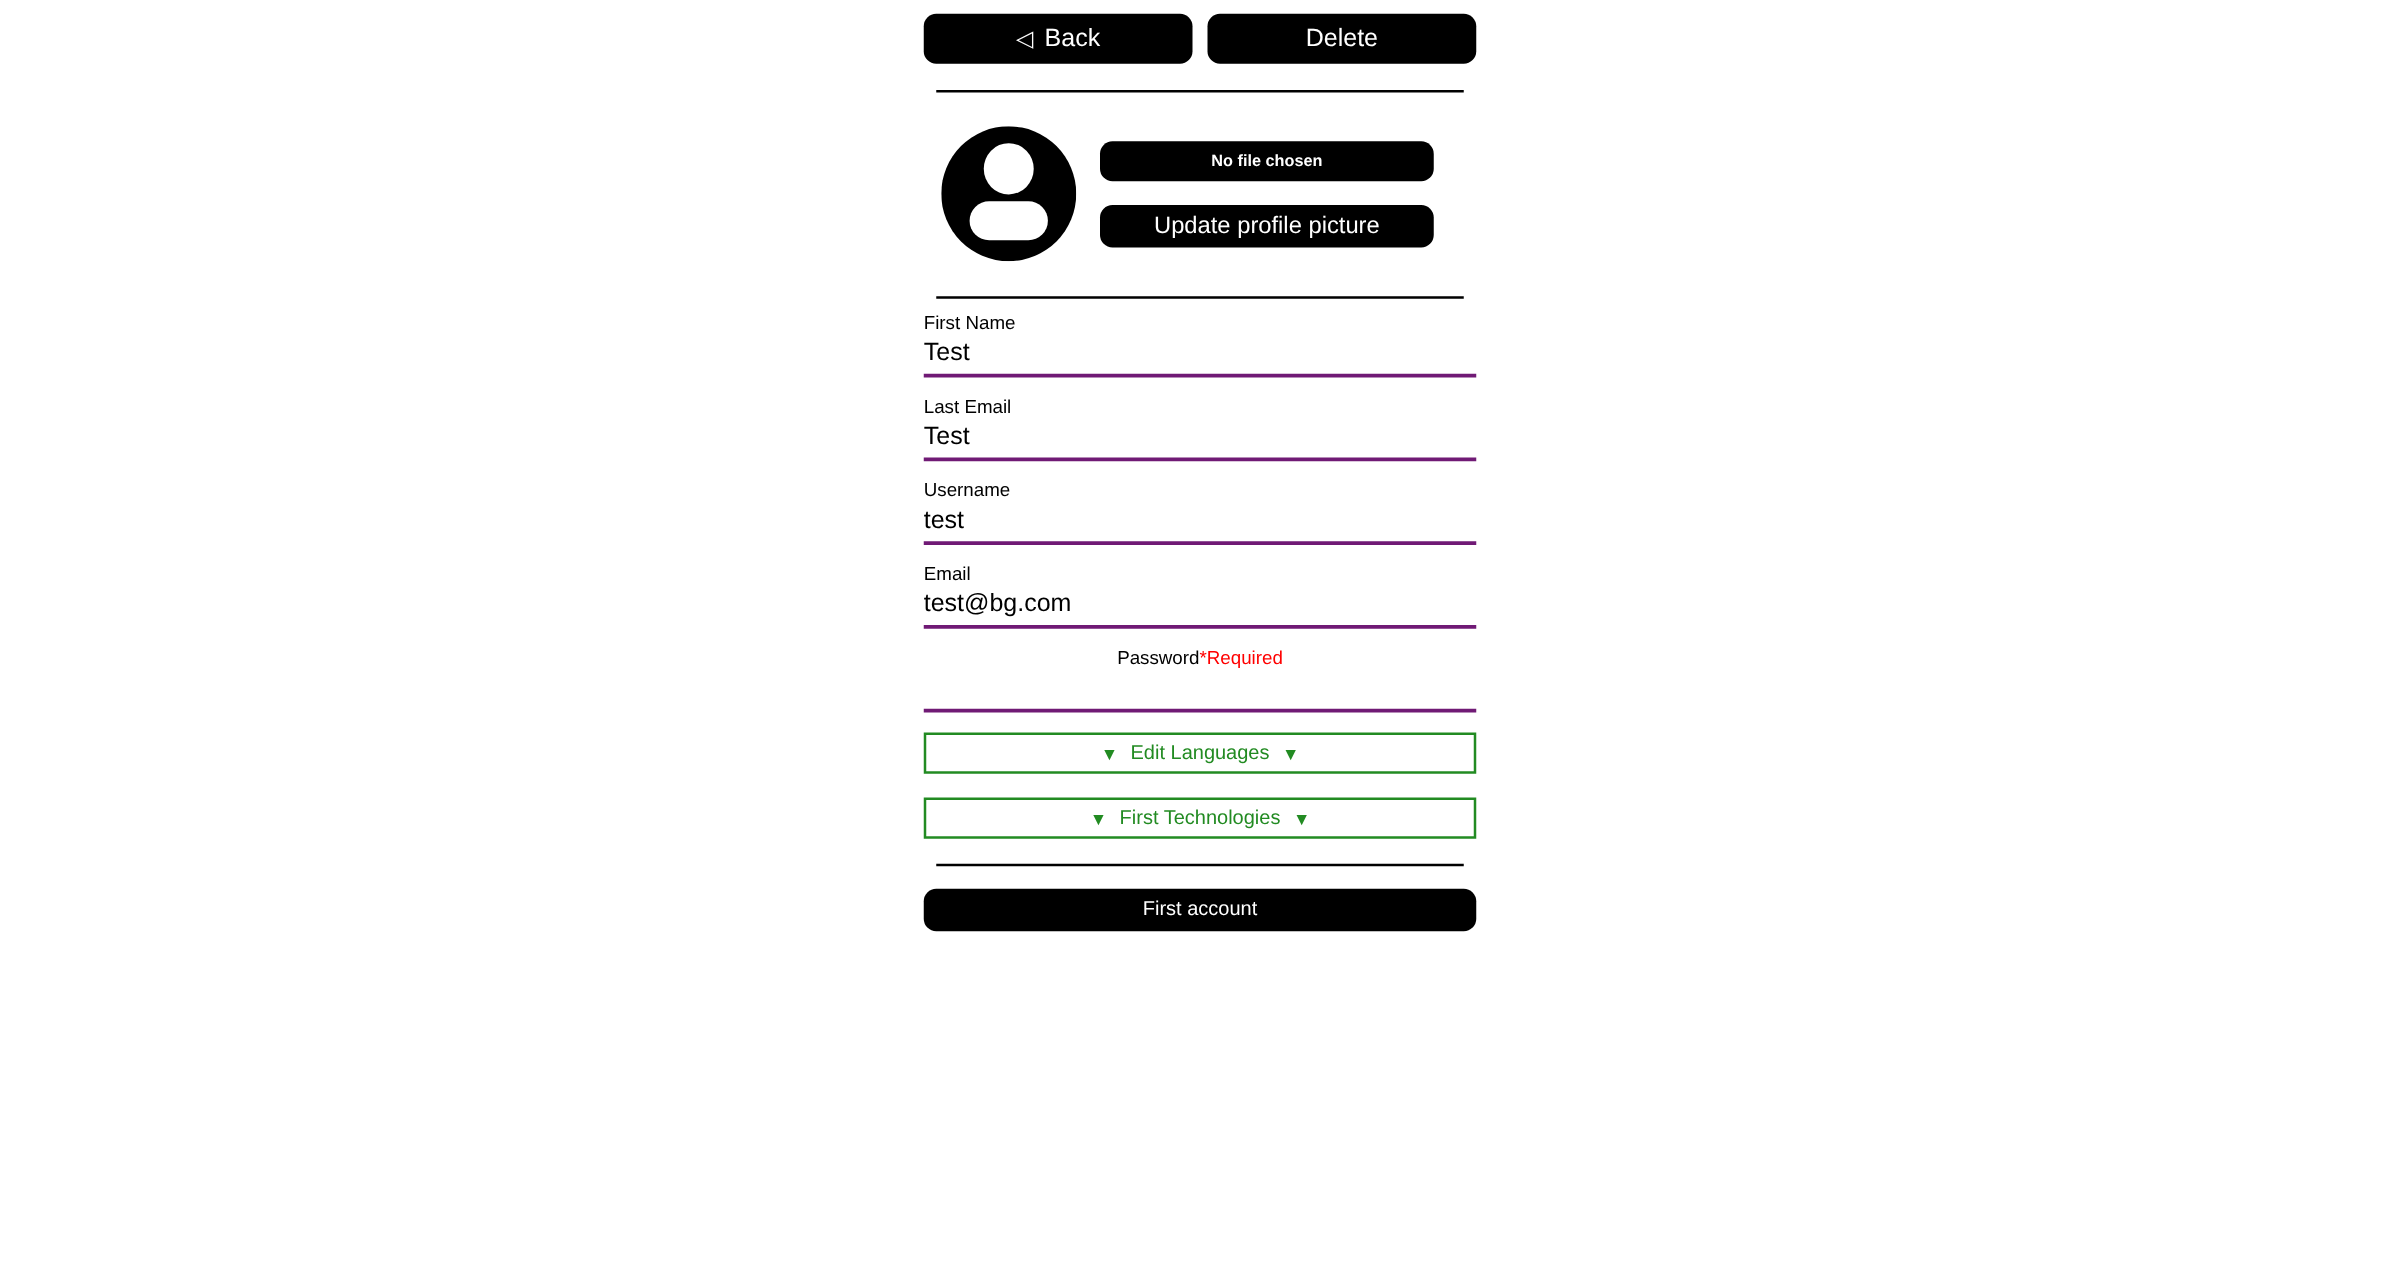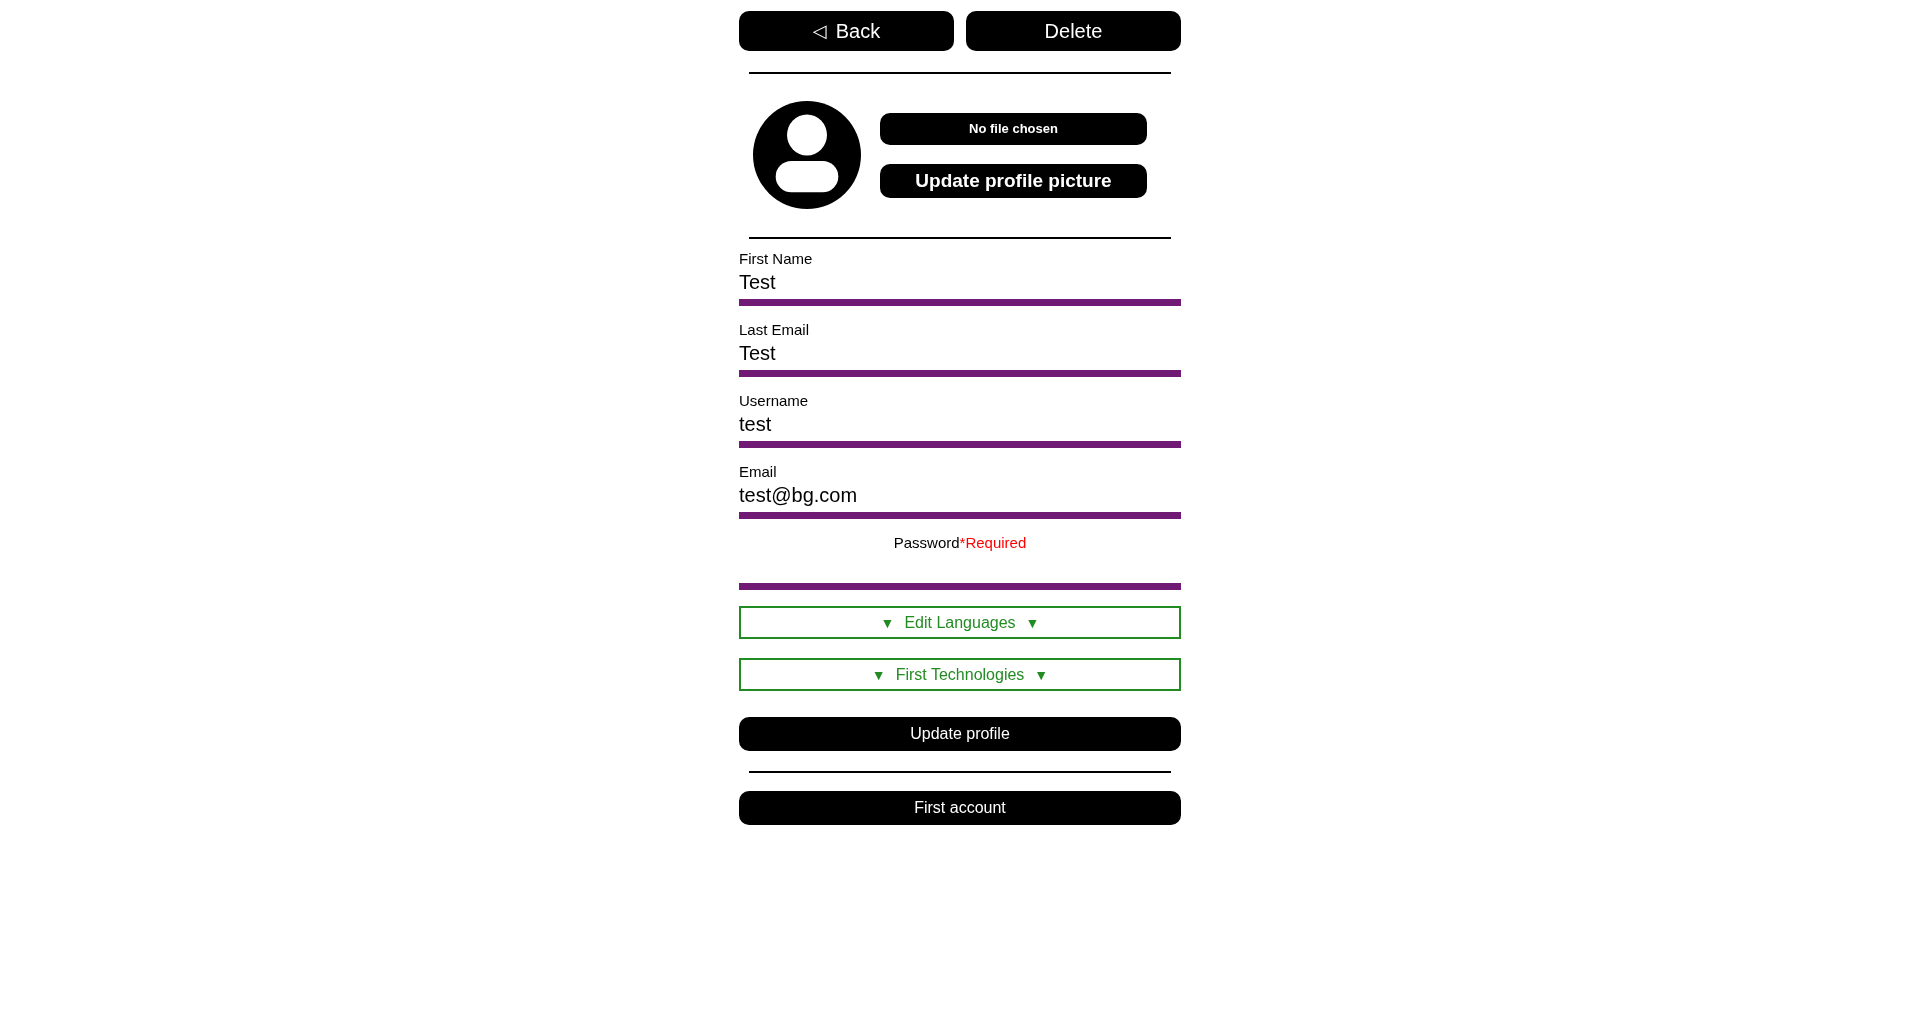--- a/index.html
+++ b/index.html
@@ -69,21 +69,20 @@
     gap: 19px;
   }
   .file-btn {
     height: 32px;
     font-size: 13px;
     font-weight: bold;
   }
   .pic-btn {
     height: 34px;
     font-size: 19px;
-    font-weight: bold;
   }
 
   
   .fields { margin-top: 10px; }
   .field { margin-bottom: 14px; }
   .field .label-row {
     display: flex;
     justify-content: center;
     align-items: baseline;
   }
@@ -100,21 +99,21 @@
   }
   .field input {
     display: block;
     width: 100%;
     font-family: inherit;
     font-size: 20px;
     line-height: 23px;
     color: #000000;
     padding: 3px 0 5px 0;
     border: none;
-    border-bottom: 7px solid #701a75;
+    border-bottom: 3px solid #701a75;
     outline: none;
     background: transparent;
   }
 
   
   .outline-btn {
     display: flex;
     align-items: center;
     justify-content: center;
     gap: 10px;
@@ -218,23 +217,20 @@
       <span>Edit Languages</span>
       <span class="tri">▼</span>
     </button>
 
     <button class="outline-btn technologies">
       <span class="tri">▼</span>
       <span>First Technologies</span>
       <span class="tri">▼</span>
     </button>
 
-    <button class="btn-black update-profile-btn">
-      <span>Update profile</span>
-    </button>
   </div>
 
   <div class="divider above-delete"></div>
 
   <button class="btn-black delete-account-btn">
     <span>First account</span>
   </button>
 
 </div>
 

